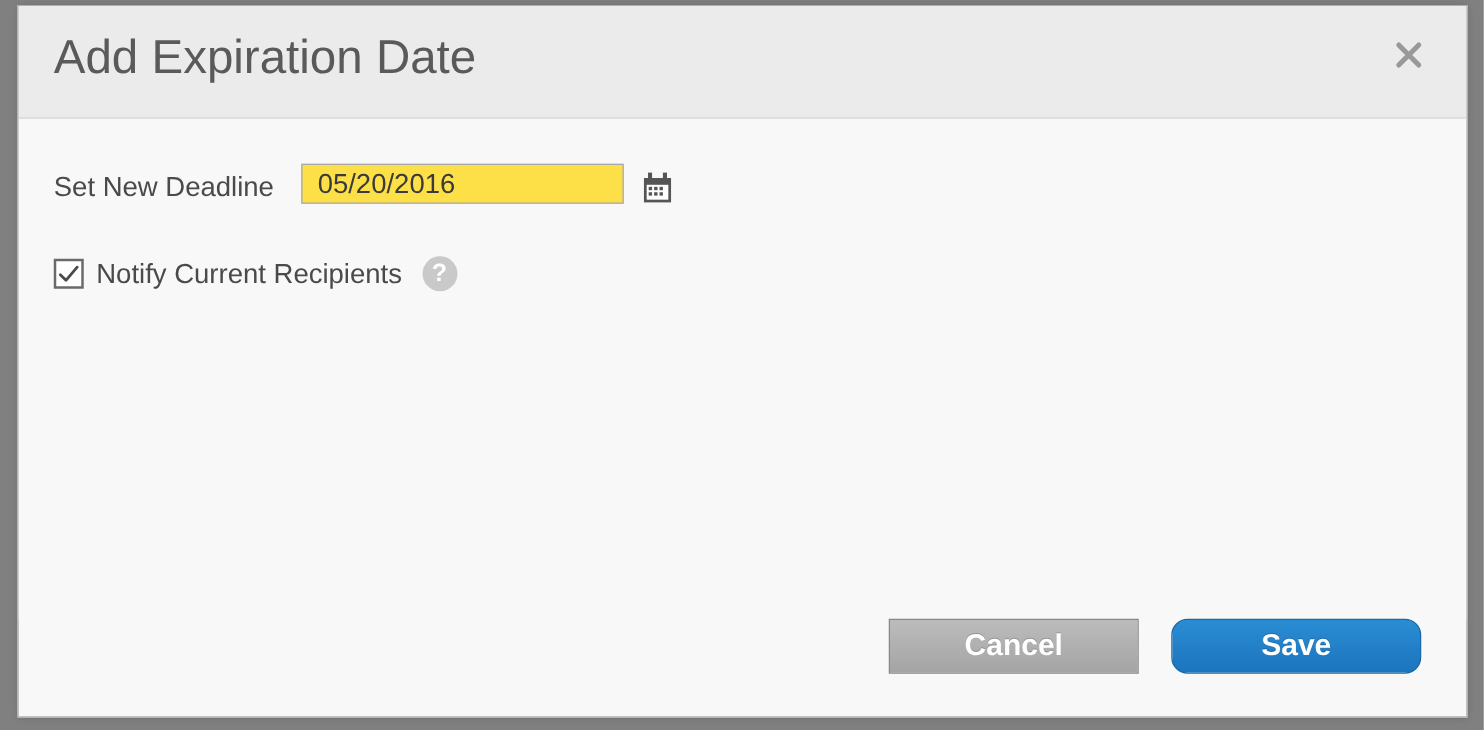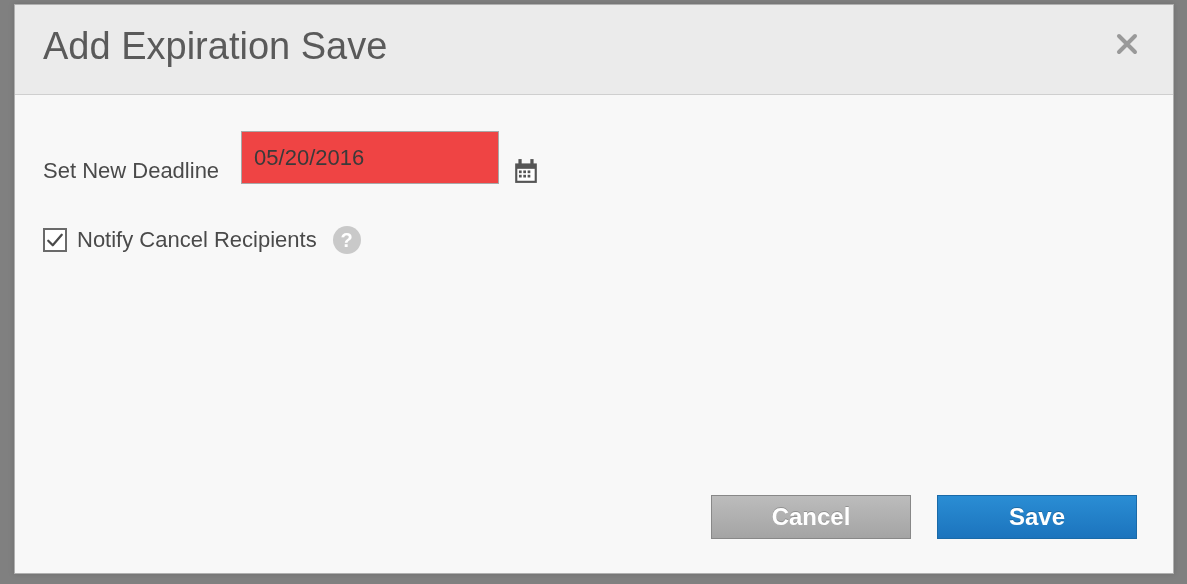--- a/index.html
+++ b/index.html
@@ -59,23 +59,23 @@
       margin-bottom: 42px;
     }
     .field-label {
       font-size: 22px;
       color: #4a4a4a;
       margin-right: 22px;
       font-weight: 400;
     }
     .date-input {
       width: 258px;
-      height: 53px;
+      height: 32px;
       border: 1px solid #a8a8a8;
-      background: #ef4444;
+      background: #fde047;
       font-size: 22px;
       color: #3a3a3a;
       padding: 0 12px;
       font-family: inherit;
     }
     .calendar-icon {
       width: 26px;
       height: 26px;
       margin-left: 14px;
       cursor: pointer;
@@ -147,29 +147,30 @@
       background: linear-gradient(to bottom, #bcbcbc, #a4a4a4);
       border-color: #888;
       color: #ffffff;
       text-shadow: 0 -1px 0 rgba(0,0,0,0.2);
     }
     .btn-save {
       background: linear-gradient(to bottom, #2a8dd4, #1c74bd);
       border-color: #1a6aa8;
       color: #ffffff;
       text-shadow: 0 -1px 0 rgba(0,0,0,0.2);
+      border-radius: 13px;
     }
   </style>
 </head>
 <body>
 
 <div class="modal-dialog">
 
   <div class="modal-header">
-    <h1 class="modal-title">Add Expiration Save</h1>
+    <h1 class="modal-title">Add Expiration Date</h1>
     <span class="close-icon">
       <svg viewBox="0 0 24 24" width="24" height="24">
         <path d="M4 4 L20 20 M20 4 L4 20" stroke="#999" stroke-width="4" stroke-linecap="round" fill="none"></path>
       </svg>
     </span>
   </div>
 
   <div class="modal-body">
 
     <div class="field-row">
@@ -190,21 +191,21 @@
         </svg>
       </span>
     </div>
 
     <div class="checkbox-row">
       <span class="checkbox-wrapper">
         <svg viewBox="0 0 24 24">
           <path d="M3 13 L9 19 L21 5" stroke="#4a4a4a" stroke-width="3" fill="none" stroke-linecap="round" stroke-linejoin="round"></path>
         </svg>
       </span>
-      <span class="checkbox-label">Notify Cancel Recipients</span>
+      <span class="checkbox-label">Notify Current Recipients</span>
       <span class="help-icon">?</span>
     </div>
 
   </div>
 
   <div class="modal-footer">
     <button class="btn btn-cancel">Cancel</button>
     <button class="btn btn-save">Save</button>
   </div>
 

